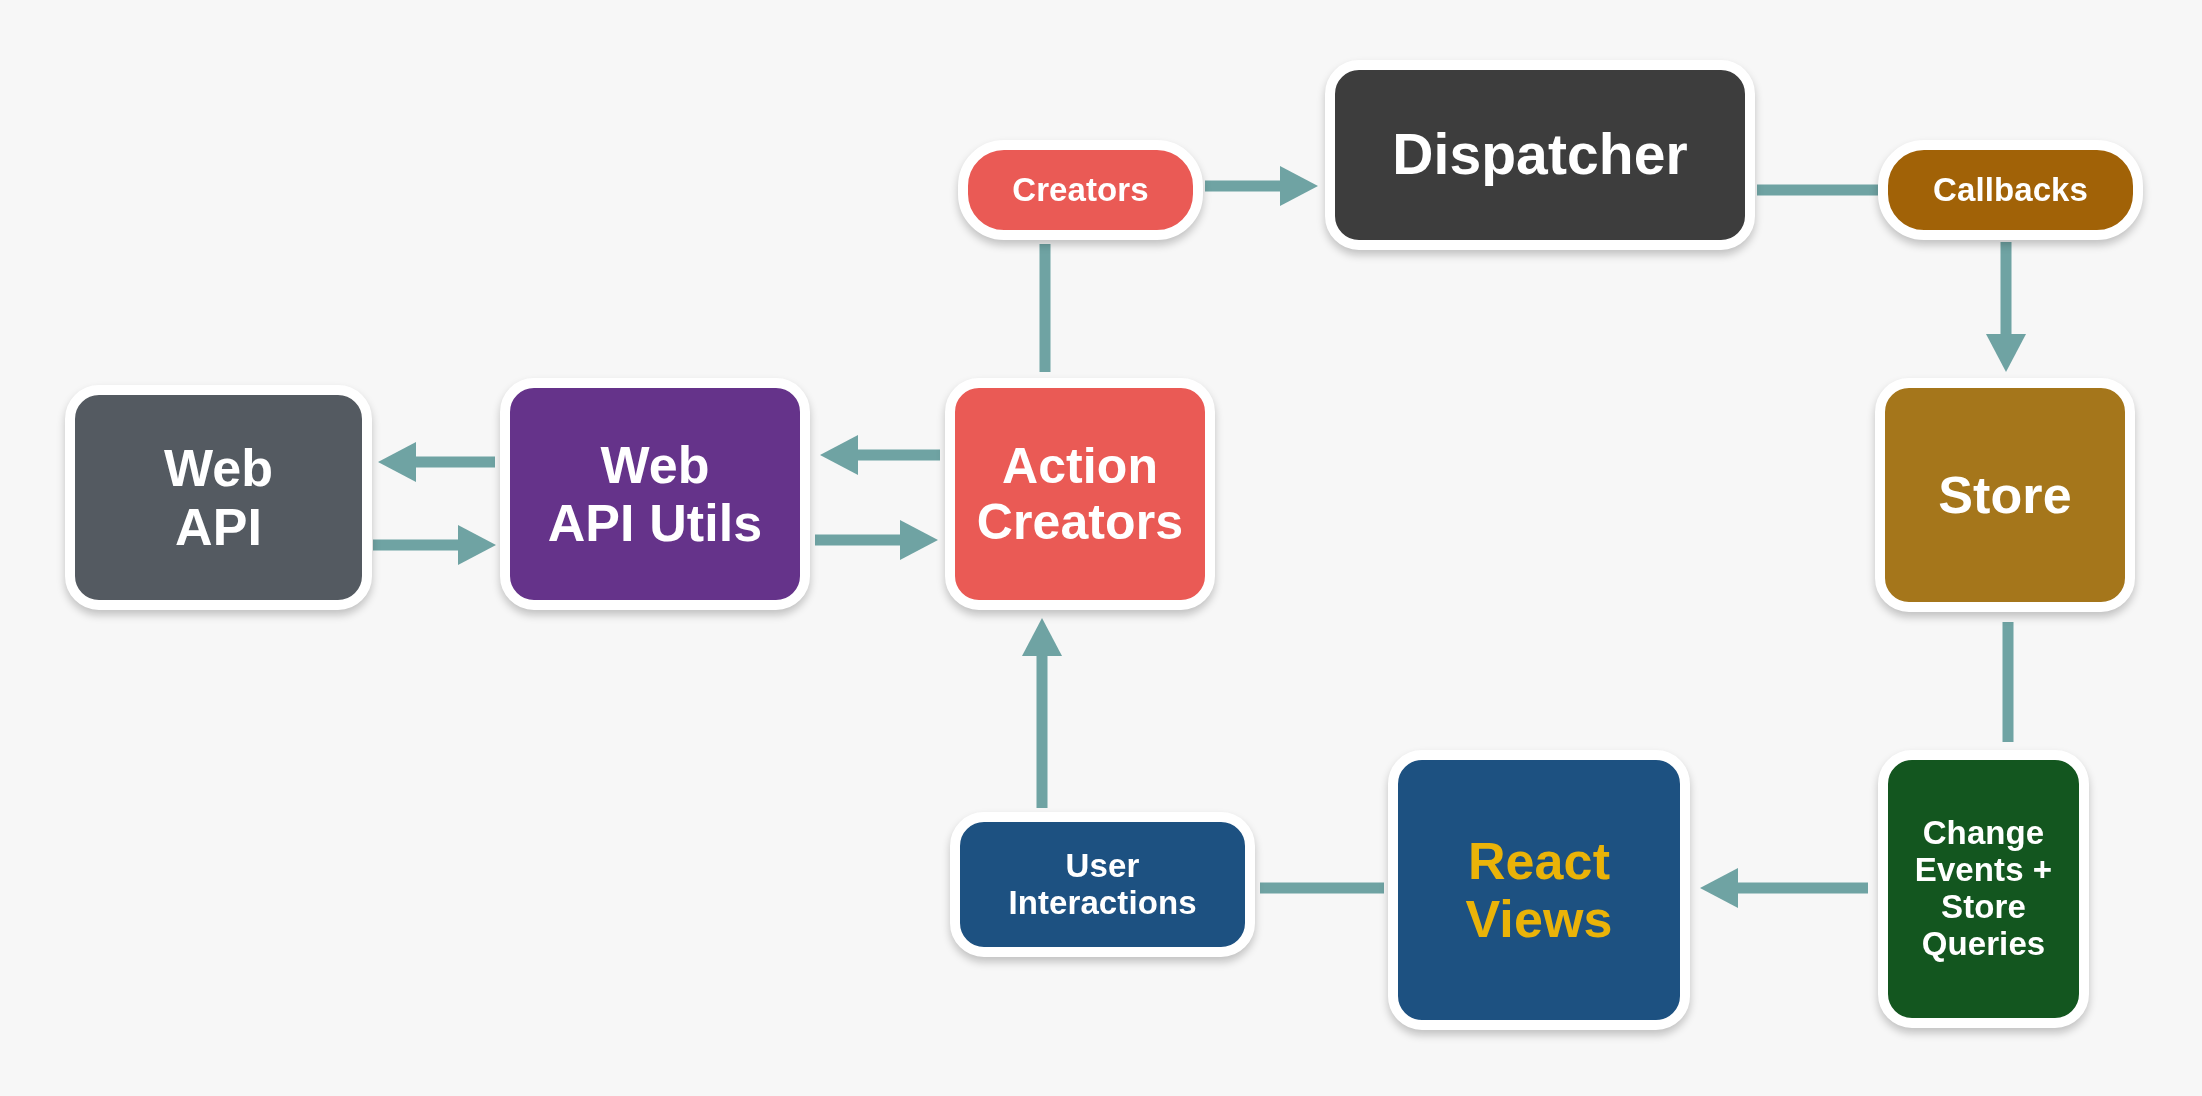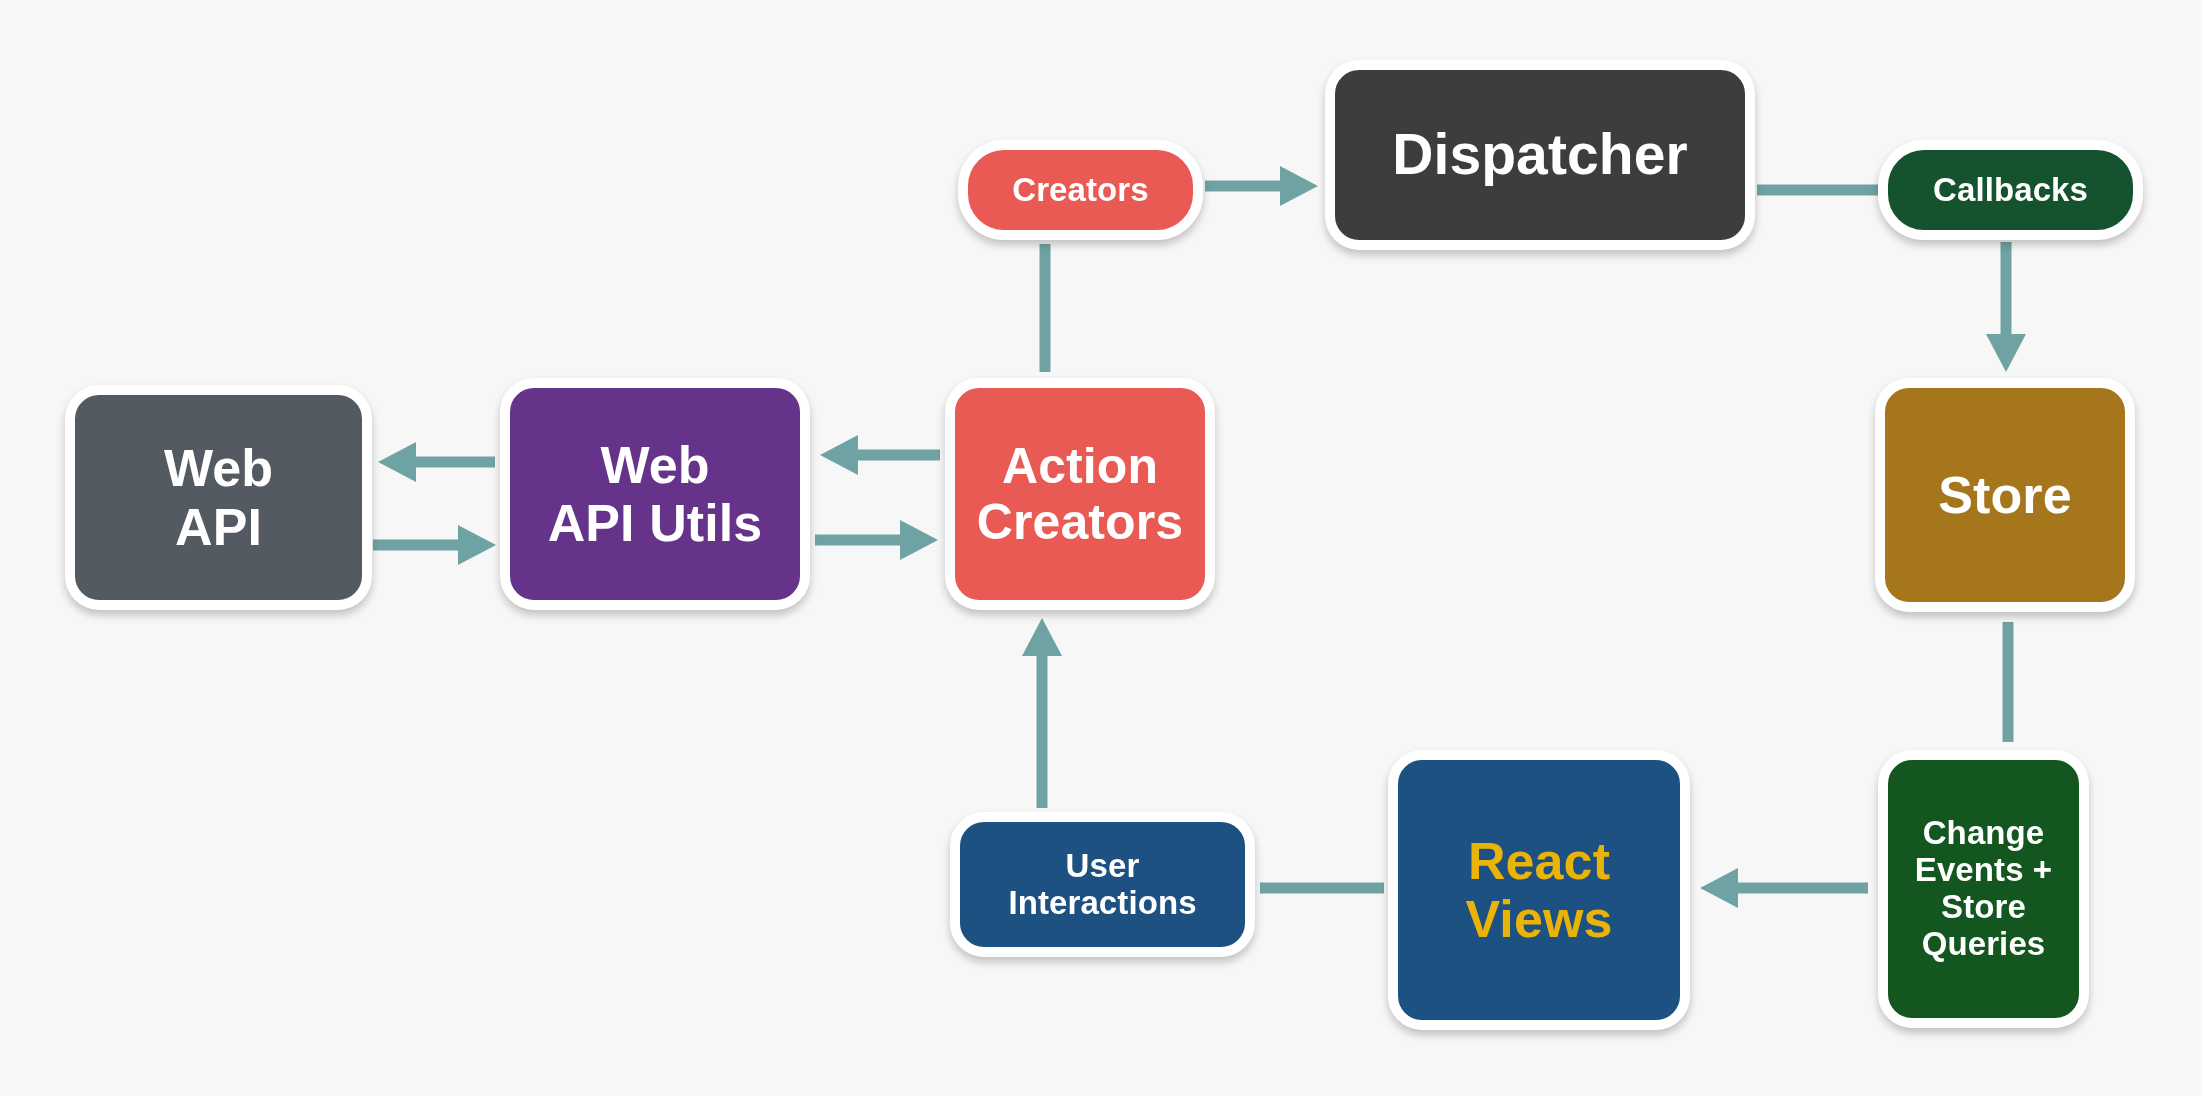--- a/index.html
+++ b/index.html
@@ -103,21 +103,21 @@
     </svg>
   <div id="nodes-layer">
       <div class="node" style="left: 65px; top: 385px; width: 307px; height: 225px; background: rgb(84, 90, 97); font-size: 52px; border-color: rgb(255, 255, 255); color: rgb(255, 255, 255);"><span class="node-label">Web
 API</span></div>
       <div class="node" style="left: 500px; top: 378px; width: 310px; height: 232px; background: rgb(101, 51, 138); font-size: 52px; border-color: rgb(255, 255, 255); color: rgb(255, 255, 255);"><span class="node-label">Web
 API Utils</span></div>
       <div class="node" style="left: 945px; top: 378px; width: 270px; height: 232px; background: rgb(234, 90, 85); font-size: 50px; border-color: rgb(255, 255, 255); color: rgb(255, 255, 255);"><span class="node-label">Action
 Creators</span></div>
       <div class="node pill" style="left: 958px; top: 140px; width: 245px; height: 100px; background: rgb(234, 90, 85); font-size: 33px; border-color: rgb(255, 255, 255); color: rgb(255, 255, 255);"><span class="node-label">Creators</span></div>
       <div class="node" style="left: 1325px; top: 60px; width: 430px; height: 190px; background: rgb(61, 61, 61); font-size: 57px; border-color: rgb(255, 255, 255); color: rgb(255, 255, 255);"><span class="node-label">Dispatcher</span></div>
-      <div class="node pill" style="left: 1878px; top: 140px; width: 265px; height: 100px; background: #14532d; font-size: 33px; border-color: rgb(255, 255, 255); color: rgb(255, 255, 255);"><span class="node-label">Callbacks</span></div>
+      <div class="node pill" style="left: 1878px; top: 140px; width: 265px; height: 100px; background: #a16207; font-size: 33px; border-color: rgb(255, 255, 255); color: rgb(255, 255, 255);"><span class="node-label">Callbacks</span></div>
       <div class="node" style="left: 1875px; top: 378px; width: 260px; height: 234px; background: rgb(165, 118, 27); font-size: 52px; border-color: rgb(255, 255, 255); color: rgb(255, 255, 255);"><span class="node-label">Store</span></div>
       <div class="node" style="left: 1878px; top: 750px; width: 211px; height: 278px; background: rgb(19, 86, 31); font-size: 33px; border-color: rgb(255, 255, 255); color: rgb(255, 255, 255);"><span class="node-label">Change
 Events +
 Store
 Queries</span></div>
       <div class="node" style="left: 1388px; top: 750px; width: 302px; height: 280px; background: rgb(29, 81, 129); font-size: 52px; border-color: rgb(255, 255, 255); color: #eab308;"><span class="node-label">React
 Views</span></div>
       <div class="node" style="left: 950px; top: 812px; width: 305px; height: 145px; background: rgb(29, 81, 129); font-size: 33px; border-color: rgb(255, 255, 255); color: rgb(255, 255, 255);"><span class="node-label">User
 Interactions</span></div>
     </div>

